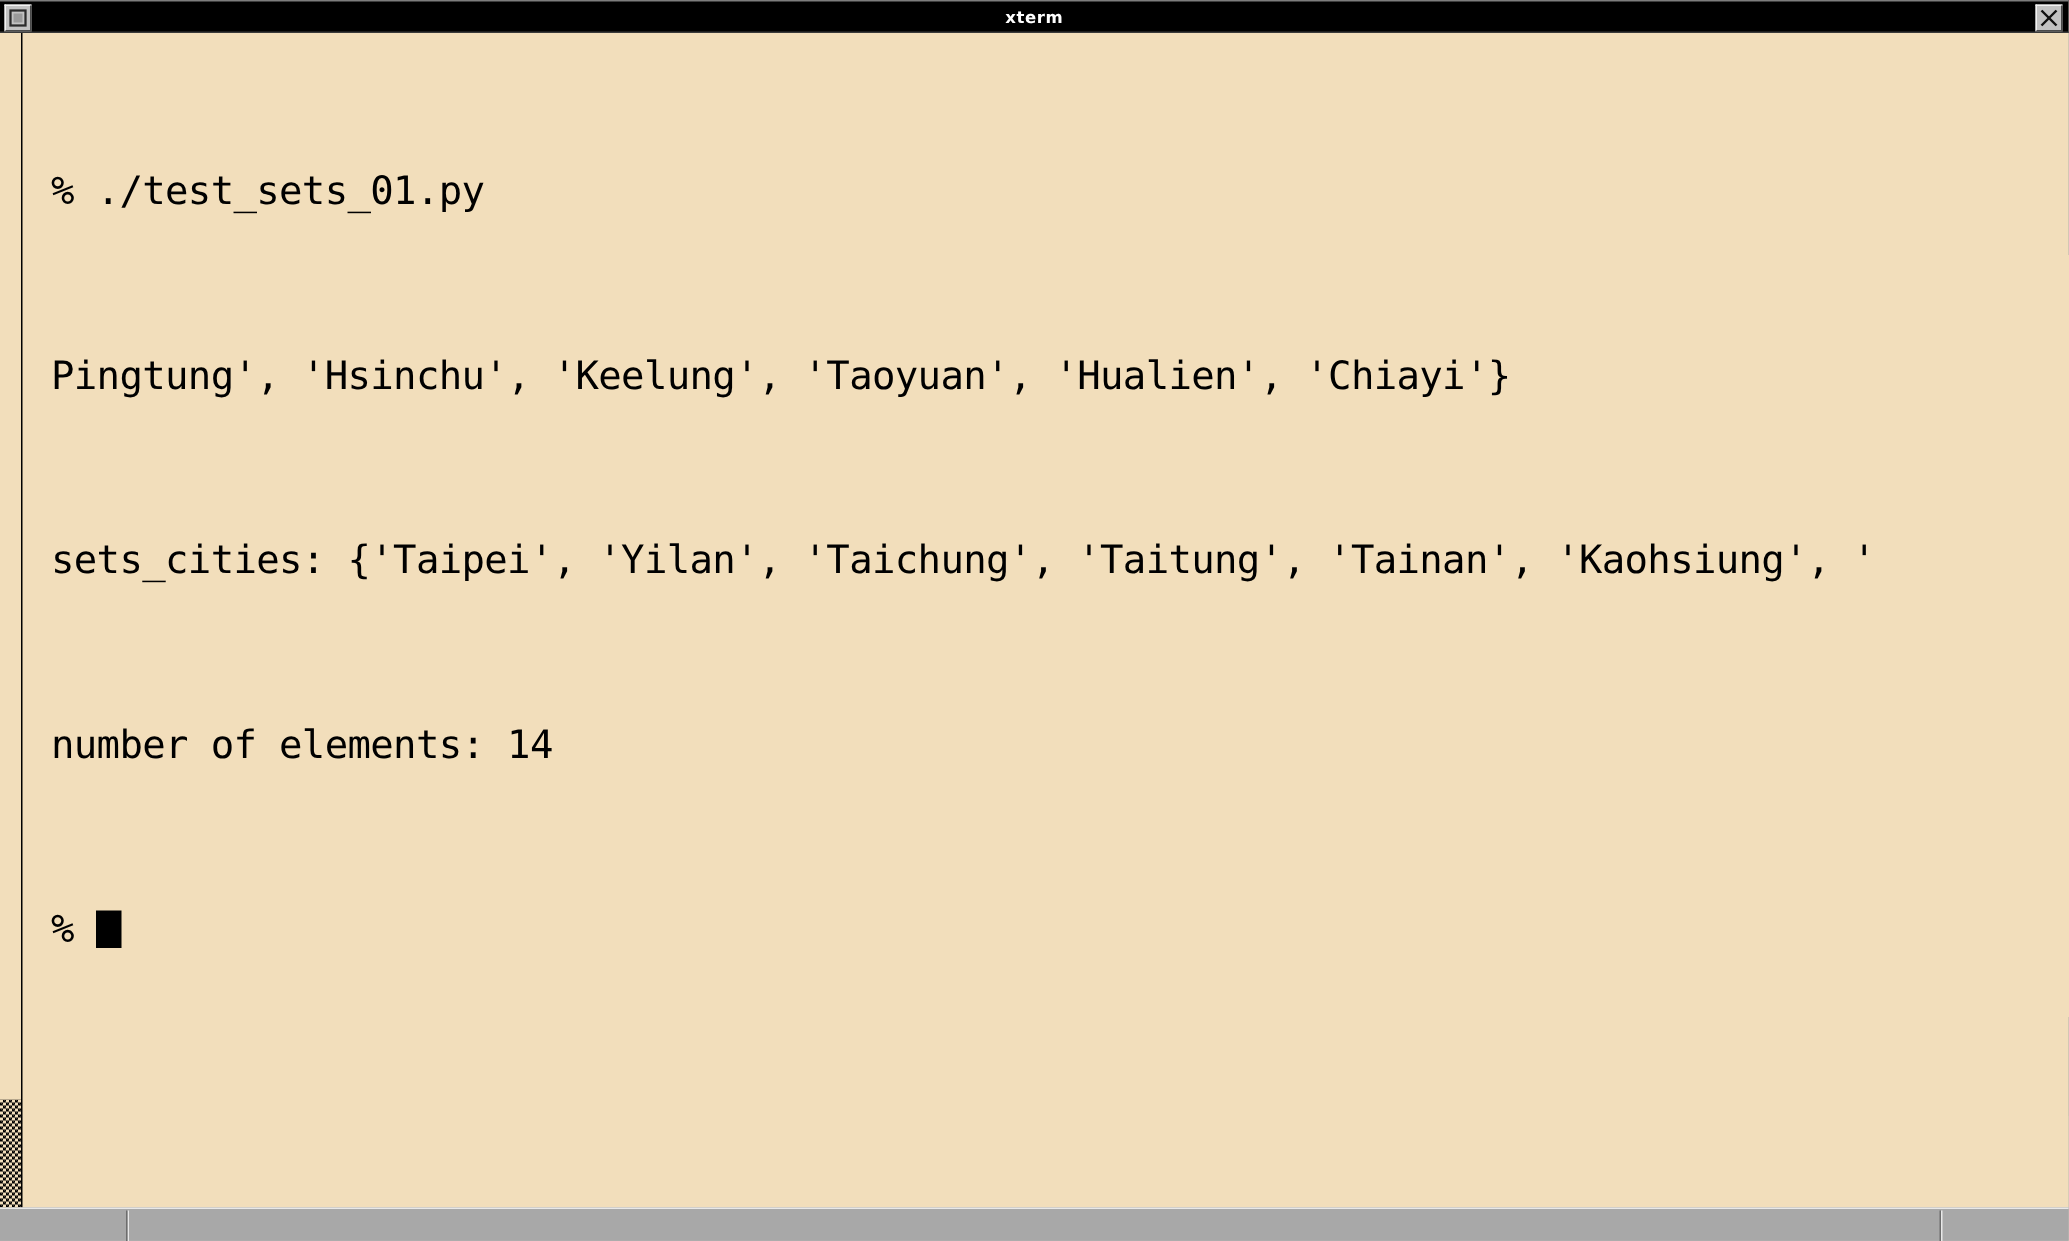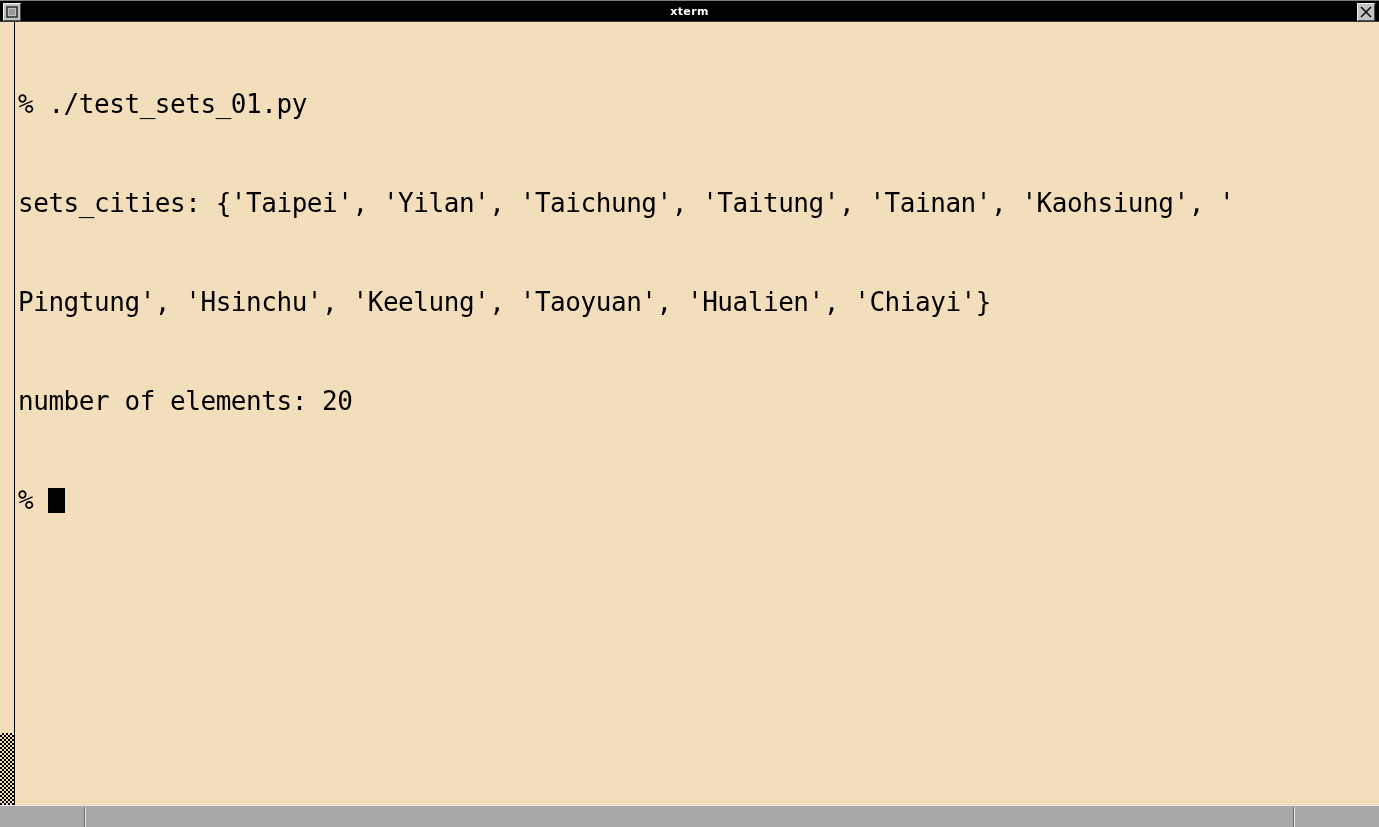--- a/index.html
+++ b/index.html
@@ -110,22 +110,23 @@
     overflow: hidden;
     font-family: "DejaVu Sans Mono", monospace;
     font-size: 26px;
     line-height: 33px;
     color: #000000;
     white-space: pre;
     letter-spacing: -0.45px;
   }
   .line {
     height: 33px;
-    padding-left: 2px;
+    padding-left: 18px;
     white-space: pre;
+    margin-top: 24px;
   }
   .cursor {
     display: inline-block;
     width: 17px;
     height: 25px;
     background: #000000;
     vertical-align: -4px;
   }
 
   
@@ -176,23 +177,23 @@
   </div>
 
   <div class="term-outer">
 
     <div class="scrollbar">
       <div class="scroll-thumb" id="scroll-thumb" style="top: 711px; height: 72px;"></div>
     </div>
 
     <div class="screen">
       <div class="line">% ./test_sets_01.py</div>
+      <div class="line">Pingtung', 'Hsinchu', 'Keelung', 'Taoyuan', 'Hualien', 'Chiayi'}</div>
       <div class="line">sets_cities: {'Taipei', 'Yilan', 'Taichung', 'Taitung', 'Tainan', 'Kaohsiung', '</div>
-      <div class="line">Pingtung', 'Hsinchu', 'Keelung', 'Taoyuan', 'Hualien', 'Chiayi'}</div>
-      <div class="line">number of elements: 20</div>
+      <div class="line">number of elements: 14</div>
       <div class="line"><span>% </span><span></span><span class="cursor"></span></div>
     </div>
   </div>
 
   <div class="bottombar">
     <div class="grip grip-l"></div>
     <div class="grip grip-r"></div>
   </div>
 
 </div>

